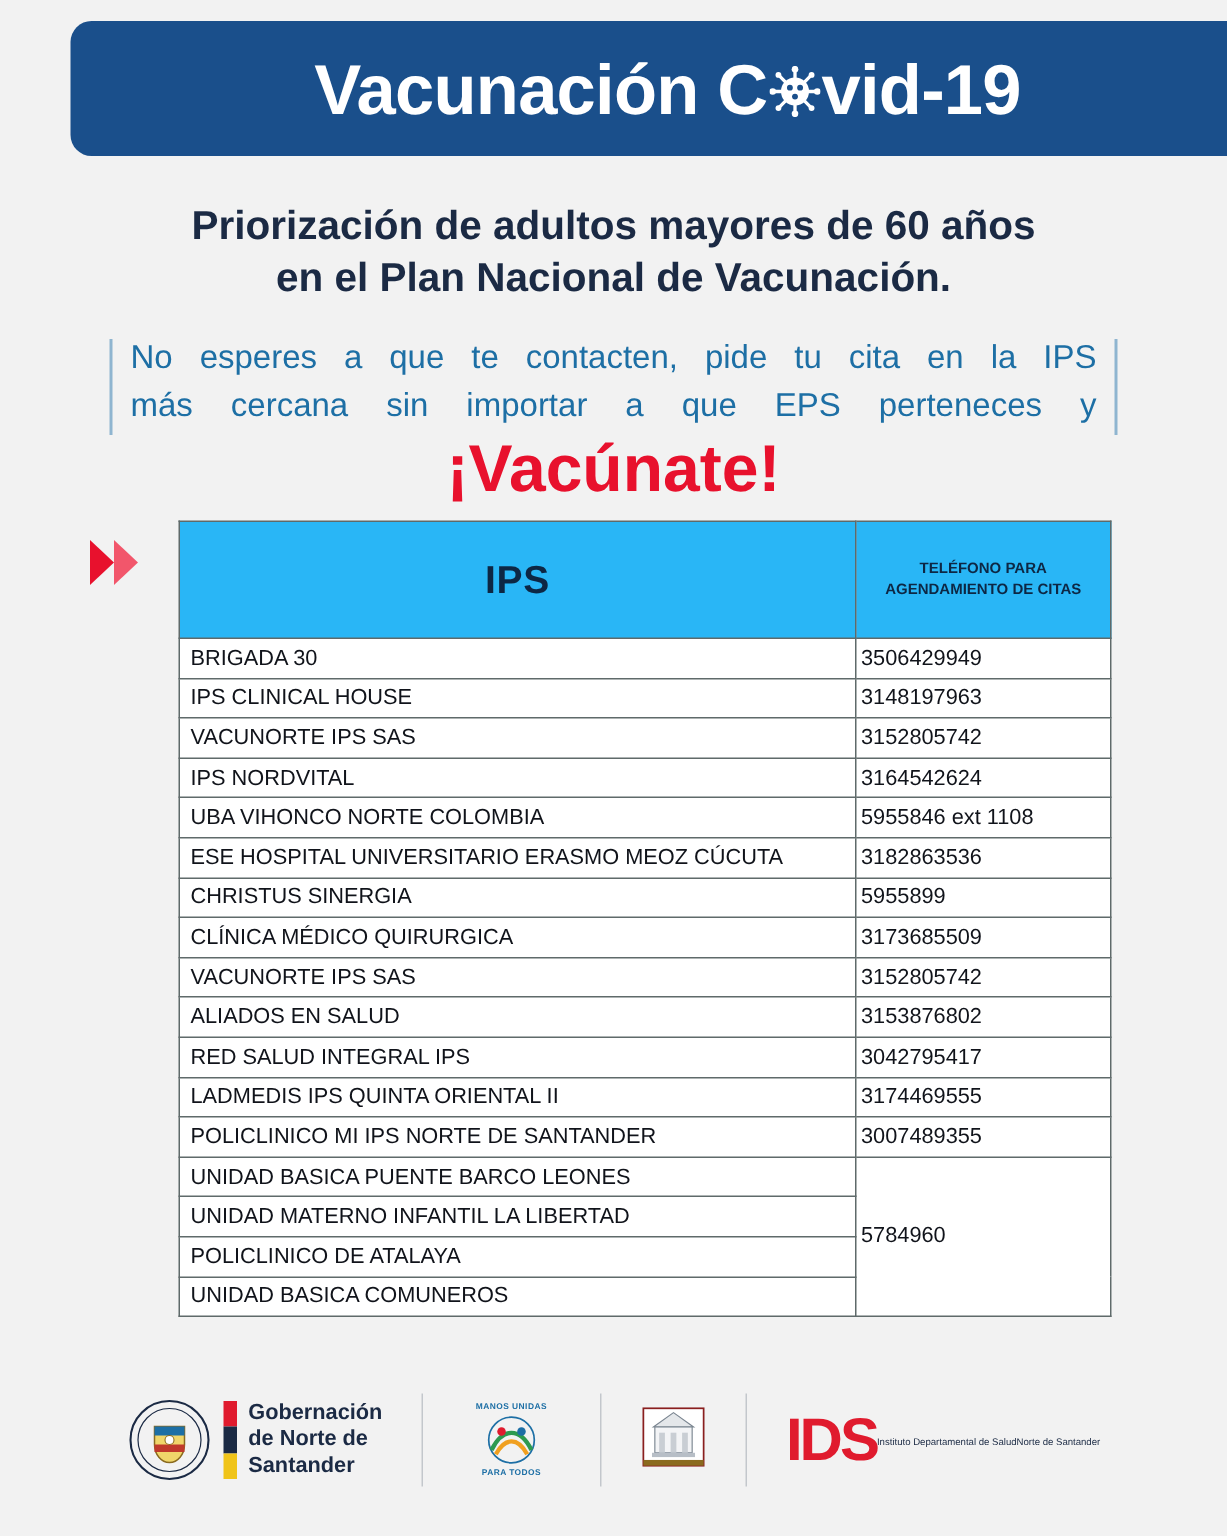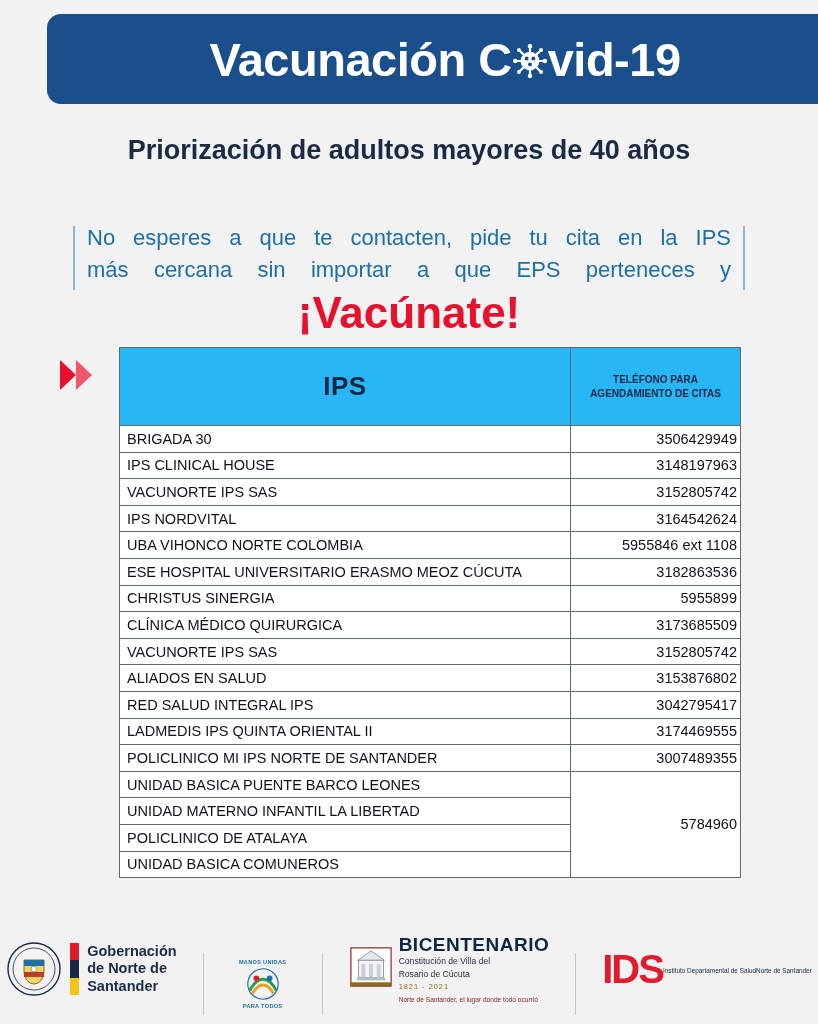--- a/index.html
+++ b/index.html
@@ -144,33 +144,33 @@
     padding: 4px 6px;
   }
   tbody td {
     background: #ffffff;
     font-size: 14.5px;
     color: #10131a;
     height: 26.6px;
     padding: 1px 7px;
   }
   tbody td.tel {
-    text-align: right;
+    text-align: left;
     padding: 1px 3px;
   }
 
   
   .footer {
     position: absolute;
     left: 0;
     top: 905px;
     width: 818px;
     height: 110px;
     display: flex;
-    align-items: flex-end;
+    align-items: center;
     justify-content: center;
     gap: 26px;
   }
   .logo-block {
     display: flex;
     align-items: center;
     height: 92px;
   }
   .divider-v {
     width: 1px;
@@ -233,21 +233,22 @@
           <circle cx="24" cy="17" r="2.3"></circle>
           <circle cx="20" cy="24" r="2.3"></circle>
         </g>
       </svg>
     </span>
     <span>vid-19</span>
   </div>
 </div>
 
 <div class="subtitle">
-  <div>Priorización de adultos mayores de 40 años</div>
+  <div>Priorización de adultos mayores de 60 años</div>
+  <div>en el Plan Nacional de Vacunación.</div>
 </div>
 
 <div class="note-wrap">
   <div class="note-text">No esperes a que te contacten, pide tu cita en la IPS</div>
   <div class="note-text">más cercana sin importar a que EPS perteneces y</div>
 </div>
 
 <div class="shout">¡Vacúnate!</div>
 
 <div class="arrow-mark">
@@ -382,27 +383,20 @@
         <rect x="2" y="6" width="42" height="40" fill="#ffffff" stroke="#8a1f1f" stroke-width="1.2"></rect>
         <path d="M23 9 l14 10 h-28 z" fill="#e4e7ea" stroke="#7a8590" stroke-width=".8"></path>
         <rect x="10" y="19" width="26" height="18" fill="#f3f4f6" stroke="#7a8590" stroke-width=".8"></rect>
         <rect x="13" y="23" width="4" height="14" fill="#c9ced4"></rect>
         <rect x="21" y="23" width="4" height="14" fill="#c9ced4"></rect>
         <rect x="29" y="23" width="4" height="14" fill="#c9ced4"></rect>
         <rect x="8" y="37" width="30" height="3" fill="#b7bec6"></rect>
         <rect x="2" y="42" width="42" height="4" fill="#8a6a1e"></rect>
       </svg>
     </span>
-    <span class="bicent-txt">
-      <div class="bicent-title">BICENTENARIO</div>
-      <div class="bicent-sub">Constitución de Villa del</div>
-      <div class="bicent-sub">Rosario de Cúcuta</div>
-      <div class="bicent-yrs">1821 - 2021</div>
-      <div class="bicent-foot">Norte de Santander, el lugar donde todo ocurrió</div>
-    </span>
   </div>
 
   <div class="divider-v"></div>
 
   <div class="logo-block ids-logo">
     <div class="ids-mark">IDS</div>
     <div class="ids-cap">Instituto Departamental de Salud</div>
     <div class="ids-cap">Norte de Santander</div>
   </div>
 

